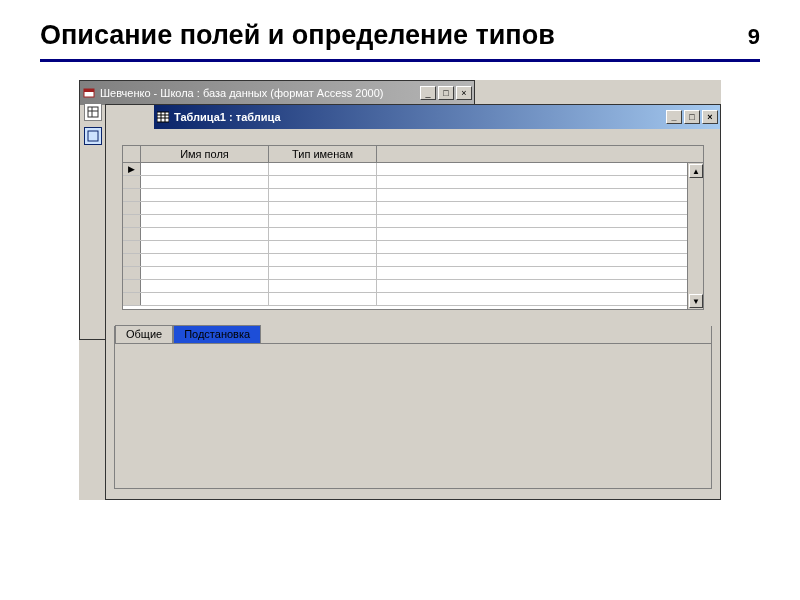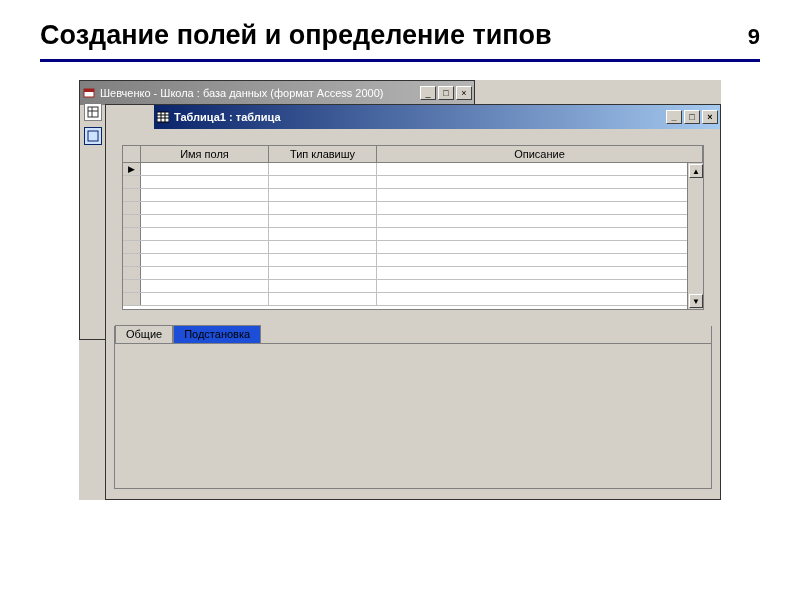--- a/index.html
+++ b/index.html
@@ -47,21 +47,21 @@
 .tab.active { background:#d4d0c8; border-bottom:1px solid #d4d0c8; position:relative; top:0; }
 .tabstrip-line { position:absolute; left:0; right:0; top:17px; height:0; border-top:1px solid #808080; }
 .hint-box { flex:1; border:1px solid #808080; background:#d4d0c8; display:flex; align-items:center; justify-content:center; padding:14px; }
 .hint { text-align:center; font-size:11px; color:#1818c7; line-height:1.35; }
 </style>
 </head>
 <body>
 
 <div class="slide">
   <div class="slide-head">
-    <div class="slide-title">Создание полей и определение типов</div>
+    <div class="slide-title">Описание полей и определение типов</div>
     <div class="pageno">9</div>
   </div>
 
   <div class="shot">
 
     <div class="win-back">
       <div class="titlebar tb-inactive">
         <span class="tb-icon">
           <svg width="12" height="12">
               <rect x="1" y="2" width="10" height="8" fill="#fff" stroke="#a02020"></rect>
@@ -119,22 +119,21 @@
           <div class="tb-btn">
               <span>×</span>
             </div>
         </div>
       </div>
 
       <div class="grid-wrap">
         <div class="grid-head">
           <div class="gh-sel"></div>
           <div class="gh gh-name">Имя поля</div>
-          <div class="gh gh-type">Тип клавишу</div>
-          <div class="gh gh-desc">Описание</div>
+          <div class="gh gh-type">Тип именам</div>
         </div>
         <div class="grid-body" id="grid-body">
           <div class="grow">
               <div class="gsel" style="font-size: 9px;">▶</div>
               <div class="gcell gc-name"></div>
               <div class="gcell gc-type"></div>
               <div class="gcell gc-desc"></div>
             </div>
             <div class="grow">
               <div class="gsel"></div>

